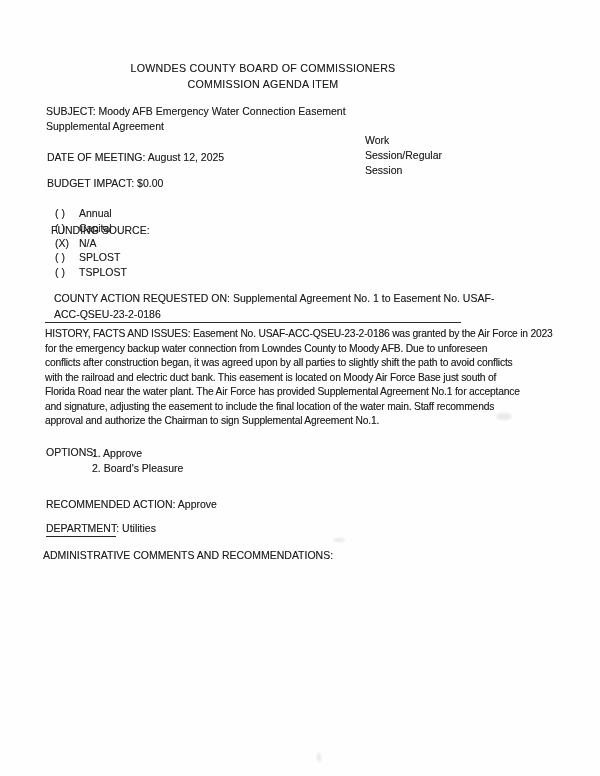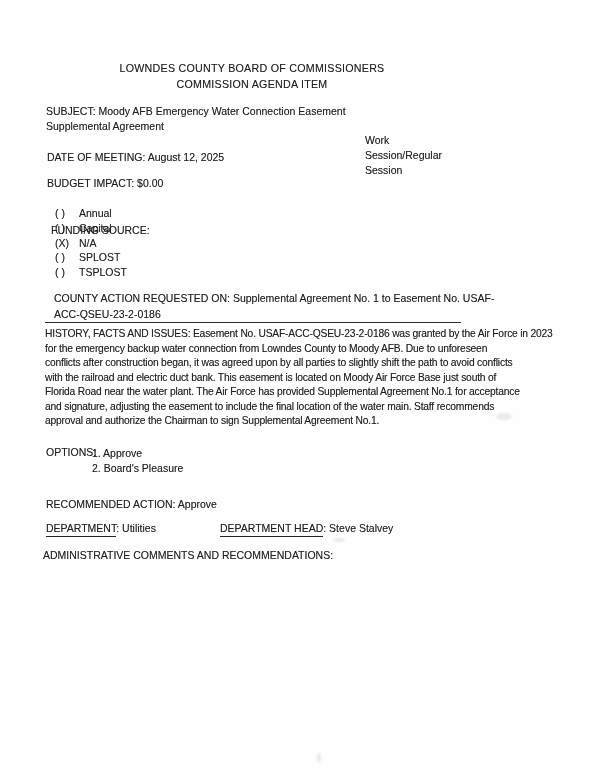--- a/index.html
+++ b/index.html
@@ -15,21 +15,21 @@
     overflow: hidden;
     font-family: "Liberation Sans", sans-serif;
     color: #1e1e1e;
     font-size: 10.5px;
     text-shadow: 0 0 0.4px rgba(40,40,40,0.45);
   }
   .abs { position: absolute; }
   .line { white-space: nowrap; }
 
   .doc-title {
-    left: 0; top: 61px; width: 504px;
+    left: 11px; top: 61px; width: 504px;
     text-align: center;
     font-size: 10.7px;
     line-height: 15.5px;
     letter-spacing: 0.25px;
   }
   .subject-block { left: 46px; top: 104px; line-height: 15px; }
   .session-block { left: 365px; top: 133px; line-height: 15px; }
   .date-line { left: 47px; top: 151px; }
   .budget-line { left: 47px; top: 177px; }
   .funding-label { left: 51px; top: 192px; margin-top: 32px; }
@@ -134,23 +134,20 @@
   <div class="abs options-list">
     <div class="line">1. Approve</div>
     <div class="line">2. Board's Pleasure</div>
   </div>
 
   <div class="abs recommended-line line">RECOMMENDED ACTION: Approve</div>
 
   <div class="abs department-line line">
     <span class="underlined">DEPARTMENT</span><span>: Utilities</span>
   </div>
-  <div class="abs department-head-line line">
-    <span class="underlined">DEPARTMENT HEAD</span><span>: Steve Stalvey</span>
-  </div>
 
   <div class="abs admin-line line">ADMINISTRATIVE COMMENTS AND RECOMMENDATIONS:</div>
 
   <div class="artifact artifact-1"></div>
   <div class="artifact artifact-2"></div>
   <div class="artifact artifact-3"></div>
 
 </div>
 
 </body></html>

